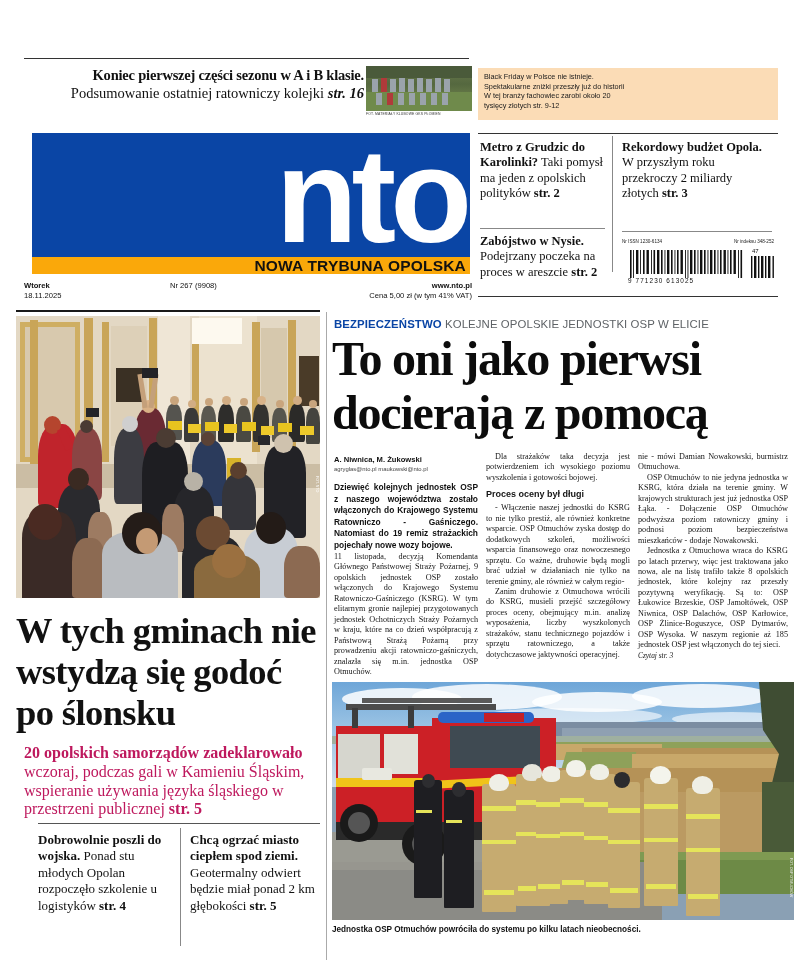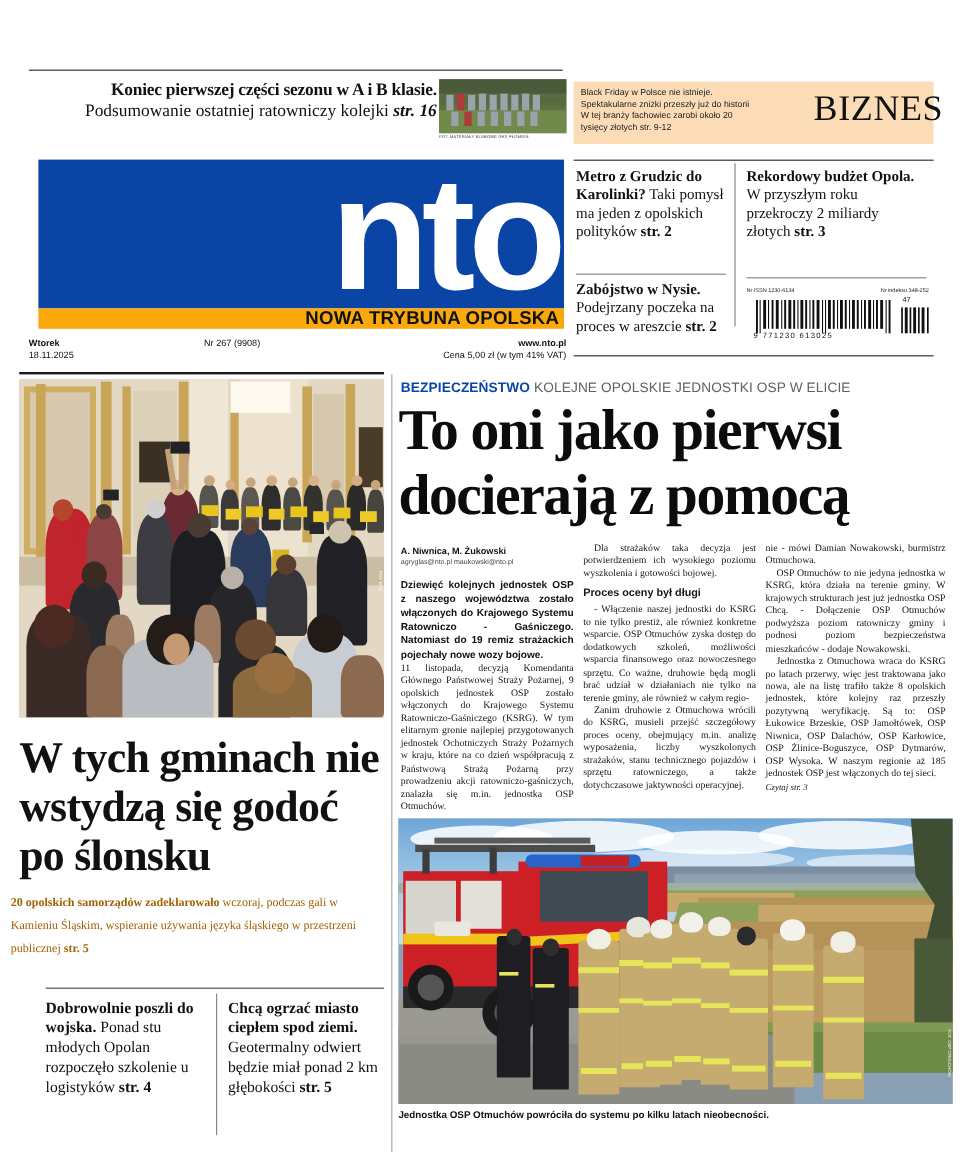--- a/index.html
+++ b/index.html
@@ -64,22 +64,22 @@
   
   .vrule-main { position:absolute; left:326px; top:312px; width:1px; height:648px; background:#aaa; }
   .hrule-left-top { position:absolute; left:16px; top:310px; width:304px; height:2px; background:#1a1a1a; }
 
   
   .left-photo { position:absolute; left:16px; top:316px; width:304px; height:282px; overflow:hidden; background:#d9cfc0; }
   .left-photo-credit { position:absolute; right:1px; top:160px; font-family:"Liberation Sans", sans-serif; font-size:3.6px; color:#fff; writing-mode:vertical-rl; }
 
   .left-head { position:absolute; left:16px; top:610px; width:306px;
     font-family:"Liberation Serif", serif; font-weight:bold; font-size:36.5px; line-height:41px; letter-spacing:-0.6px; color:#111; }
-  .left-dek { position:absolute; left:9px; top:744px; width:300px;
-    font-family:"Liberation Serif", serif; font-size:10px; line-height:18.8px; color:#a16207; }
+  .left-dek { position:absolute; left:24px; top:744px; width:300px;
+    font-family:"Liberation Serif", serif; font-size:16px; line-height:18.8px; color:#be185d; }
   .left-dek b { font-weight:bold; }
 
   .hrule-left-bottom { position:absolute; left:38px; top:823px; width:282px; height:1px; background:#555; }
   .vrule-left-small { position:absolute; left:180px; top:828px; width:1px; height:118px; background:#888; }
 
   .small-teaser { position:absolute; font-family:"Liberation Serif", serif; font-size:13px; line-height:16.4px; color:#111; }
   .small-teaser b { font-weight:bold; }
   .st1 { left:38px; top:832px; width:132px; }
   .st2 { left:190px; top:832px; width:132px; }
 
@@ -177,21 +177,20 @@
       <div class="ph" style="left:43px;top:27px;width:6px;height:12px;background:#9aa3ab;"></div>
       <div class="ph" style="left:54px;top:27px;width:6px;height:12px;background:#9aa3ab;"></div>
       <div class="ph" style="left:65px;top:27px;width:6px;height:12px;background:#9aa3ab;"></div>
       <div class="ph" style="left:76px;top:27px;width:6px;height:12px;background:#9aa3ab;"></div>
     </div>
     <div class="sport-credit">FOT. MATERIAŁY KLUBOWE GKS PŁOMIEŃ</div>
 
     <div class="biznes-box"></div>
     <div class="biznes-text" style="white-space:pre-line;">Black Friday w Polsce nie istnieje. Spektakularne zniżki przeszły już do historii
 W tej branży fachowiec zarobi około 20 tysięcy złotych str. 9-12</div>
-    <div class="biznes-word">BIZNES</div>
   </div>
 
   <div class="masthead">
     <div class="mast-blue">
       <div class="mast-nto">nto</div>
     </div>
     <div class="mast-orange"></div>
     <div class="mast-sub">NOWA TRYBUNA OPOLSKA</div>
   </div>
 
@@ -416,21 +415,21 @@
 
   <div class="bodycol col2">
     <p>Dla strażaków taka decyzja jest potwierdzeniem ich wysokiego poziomu wyszkolenia i gotowości bojowej.</p>
     <h4>Proces oceny był długi</h4>
     <p>- Włączenie naszej jednostki do KSRG to nie tylko prestiż, ale również konkretne wsparcie. OSP Otmuchów zyska dostęp do dodatkowych szkoleń, możliwości wsparcia finansowego oraz nowoczesnego sprzętu. Co ważne, druhowie będą mogli brać udział w działaniach nie tylko na terenie gminy, ale również w całym regio-</p>
     <p>Zanim druhowie z Otmuchowa wrócili do KSRG, musieli przejść szczegółowy proces oceny, obejmujący m.in. analizę wyposażenia, liczby wyszkolonych strażaków, stanu technicznego pojazdów i sprzętu ratowniczego, a także dotychczasowe jaktywności operacyjnej.</p>
   </div>
 
   <div class="bodycol col3">
     <p class="noind">nie - mówi Damian Nowakowski, burmistrz Otmuchowa.</p>
-    <p>OSP Otmuchów to nie jedyna jednostka w KSRG, która działa na terenie gminy. W krajowych strukturach jest już jednostka OSP Chcą. - Dołączenie OSP Otmuchów podwyższa poziom ratowniczy gminy i podnosi poziom bezpieczeństwa mieszkańców - dodaje Nowakowski.</p>
+    <p>OSP Otmuchów to nie jedyna jednostka w KSRG, która działa na terenie gminy. W krajowych strukturach jest już jednostka OSP Łąka. - Dołączenie OSP Otmuchów podwyższa poziom ratowniczy gminy i podnosi poziom bezpieczeństwa mieszkańców - dodaje Nowakowski.</p>
     <p>Jednostka z Otmuchowa wraca do KSRG po latach przerwy, więc jest traktowana jako nowa, ale na listę trafiło także 8 opolskich jednostek, które kolejny raz przeszły pozytywną weryfikację. Są to: OSP Łukowice Brzeskie, OSP Jamołtówek, OSP Niwnica, OSP Dalachów, OSP Karłowice, OSP Żlinice-Boguszyce, OSP Dytmarów, OSP Wysoka. W naszym regionie aż 185 jednostek OSP jest włączonych do tej sieci.</p>
     <p class="czytaj noind">Czytaj str. 3</p>
   </div>
 
   <div class="main-photo">
     <div class="sky" style="height:44%;"></div>
     <div class="cloud" style="left:10px;top:6px;width:120px;height:22px;"></div>
     <div class="cloud" style="left:80px;top:2px;width:150px;height:26px;"></div>
     <div class="cloud" style="left:200px;top:10px;width:130px;height:20px;"></div>
     <div class="cloud" style="left:300px;top:2px;width:140px;height:24px;"></div>

